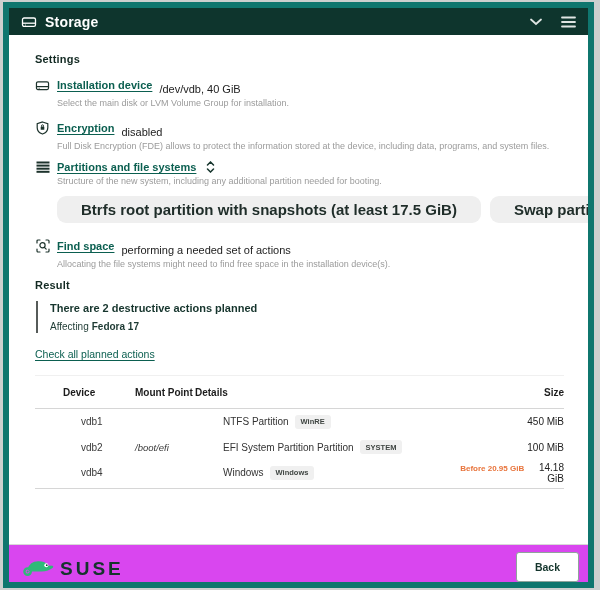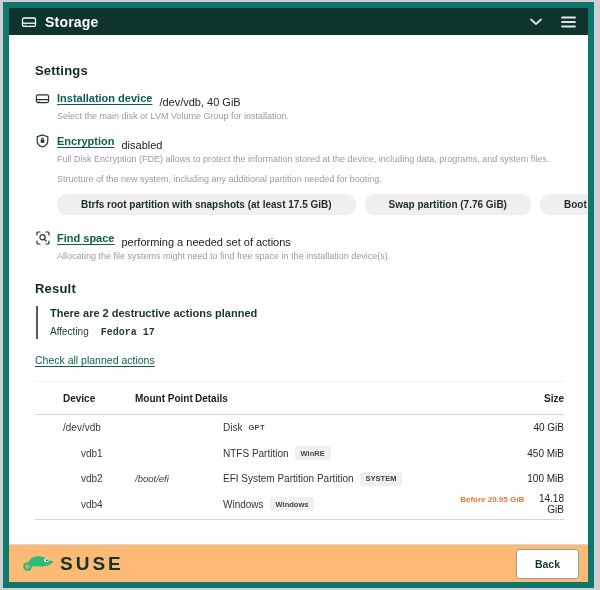--- a/index.html
+++ b/index.html
@@ -9,43 +9,43 @@
          border:6px solid #0f766e; display:flex; flex-direction:column; overflow:hidden; }
 
   
   .header { background:#0e352d; height:27px; flex:0 0 27px; display:flex; align-items:center; padding:0 12px; color:#fff; }
   .header-title { font-size:14px; font-weight:700; margin-left:8px; letter-spacing:.2px; }
   .header-right { margin-left:auto; display:flex; align-items:center; gap:18px; }
   .hicon { display:inline-flex; align-items:center; }
 
   
   .main { flex:1 1 auto; padding:8px 24px 0 26px; overflow:hidden; }
-  h2 { font-size:13px; color:#132a23; margin:20px 0 10px; letter-spacing:.2px; }
+  h2 { font-size:11px; color:#132a23; margin:10px 0 10px; letter-spacing:.2px; }
 
   .setting { margin-bottom:10px; }
   .setting-head { display:flex; align-items:center; gap:7px; font-size:11px; color:#1d1d1d; }
   .setting-link { color:#0b5f50; font-weight:700; text-decoration:underline; text-underline-offset:2px; cursor:pointer; }
   .setting-value { color:#222;margin-top:8px; }
   .setting-desc { margin:3px 0 0 22px; font-size:9px; color:#9b9b9b; }
   .sicon { display:inline-flex; width:15px; justify-content:center; }
 
   .prepare-line { margin:11px 0 13px 22px; font-size:10.5px; color:#1d2b27; display:flex; align-items:center; }
   .prepare-link { color:#0b5f50; text-decoration:underline; text-underline-offset:2px; margin-left:4px; cursor:pointer; }
   .prepare-line .chev { margin-left:6px; display:inline-flex; }
 
   .chips { display:flex; gap:9px; margin:10px 0 13px 22px; }
-  .chip { background:#efefef; color:#1f2d29; font-size:10px; font-weight:700; padding:5px 24px;
+  .chip { background:#efefef; color:#1f2d29; font-size:15px; font-weight:700; padding:5px 24px;
           border-radius:9px; white-space:nowrap; cursor:pointer; }
 
   
   .result-intro { font-size:10px; color:#8f8f8f; margin:2px 0 10px; }
   .alert { border-left:2px solid #565b59; padding:1px 0 1px 12px; margin:0 0 11px 1px; }
   .alert-title { font-size:11px; font-weight:700; color:#16352d; margin-bottom:7px; }
   .alert-affecting { font-size:10px; color:#1d3a33; }
-  .alert-affecting b { margin-left:12px;font-family:Liberation Mono, monospace; }
+  .alert-affecting b { margin-left:3px; }
   .check-link { font-size:10.5px; color:#0b5f50; text-decoration:underline; text-underline-offset:2px; cursor:pointer; }
 
   
   .table { margin-top:13px; font-size:10px; border-top:1px solid #f0f0f0; }
   .thead { display:flex; align-items:center; border-bottom:1px solid #d6d6d6; min-height:33px;
            font-weight:700; color:#1c1c1c; }
   .col-device { width:100px; }
   .col-mount  { width:88px; }
   .col-details{ flex:1; display:flex; align-items:center; gap:6px; }
   .col-size   { width:120px; text-align:right; }
@@ -55,22 +55,22 @@
   .trow { display:flex; align-items:center; min-height:25.5px; color:#333; }
   .device { padding-left:28px; color:#3a3a3a; }
   .device.indent { padding-left:46px; }
   .mount { font-style:italic; font-size:9.5px; color:#3a3a3a; }
   .badge { background:#f0f0f0; border-radius:3px; padding:2.5px 6px; font-size:7.5px; font-weight:700; color:#3f4542; }
   .tag { font-size:7.5px; font-weight:700; color:#4c4c4c; letter-spacing:.3px; }
   .size-note { font-size:8px; color:#e8743c; font-weight:600; margin-right:12px; }
   .size { color:#222; }
 
   
-  .footer { flex:0 0 38px; border-top:1px solid #d8d8d8; display:flex; align-items:center;
-            justify-content:space-between; padding:0 9px 0 13px; background:#fdba74; }
+  .footer { flex:0 0 38px; border-top:1px solid #d8d8d8; display:flex; align-items:flex-end;
+            justify-content:space-between; padding:0 9px 0 13px; background:#d946ef; }
   .brand { display:flex; align-items:center; gap:5px; }
   .brand-text { font-size:19px; font-weight:700; letter-spacing:3px; color:#14352c; }
   .back-btn { background:#fff; border:1px solid #8fa39c; border-radius:3px; padding:8px 18px;
               font-size:10.5px; font-weight:700; color:#14352c; cursor:pointer;
               font-family:"Liberation Sans", sans-serif; }
 </style>
 </head>
 <body>
 
 <div class="app">
@@ -131,20 +131,37 @@
           </svg>
         </span>
         <span class="setting-link">Encryption</span>
         <span class="setting-value">disabled</span>
       </div>
       <div class="setting-desc">Full Disk Encryption (FDE) allows to protect the information stored at the device, including data, programs, and system files.</div>
     </div>
 
     
     <div class="setting">
+      <div class="setting-head">
+        <span class="sicon">
+          <svg width="14" height="12" viewBox="0 0 14 12" stroke="#1d332c" stroke-width="2">
+            <line x1="0.5" y1="1.5" x2="13.5" y2="1.5"></line>
+              <line x1="0.5" y1="4.6" x2="13.5" y2="4.6"></line>
+            <line x1="0.5" y1="7.7" x2="13.5" y2="7.7"></line>
+              <line x1="0.5" y1="10.8" x2="13.5" y2="10.8"></line>
+          </svg>
+        </span>
+        <span class="setting-link">Partitions and file systems</span>
+        <span class="sicon">
+          <svg width="9" height="12" viewBox="0 0 9 12" fill="none" stroke="#16352d" stroke-width="1.5" stroke-linecap="round">
+            <polyline points="1.5,4 4.5,1 7.5,4"></polyline>
+              <polyline points="1.5,8 4.5,11 7.5,8"></polyline>
+          </svg>
+        </span>
+      </div>
       <div class="setting-desc">Structure of the new system, including any additional partition needed for booting.</div>
       <div class="chips">
         <span class="chip">Btrfs root partition with snapshots (at least 17.5 GiB)</span>
         <span class="chip">Swap partition (7.76 GiB)</span>
         <span class="chip">Boot partitions at installation disk</span>
       </div>
     </div>
 
     
     <div class="setting">
@@ -178,34 +195,20 @@
 
     
     <div class="table">
       <div class="thead">
         <div class="col-device">Device</div>
         <div class="col-mount">Mount Point</div>
         <div class="col-details">Details</div>
         <div class="col-size">Size</div>
       </div>
       <div class="tbody">
-  <div class="trow">
-    <div class="col-device"><span class="device">/dev/vdb</span></div>
-    <div class="col-mount"></div>
-    <div class="col-details">
-
-      <span>Disk</span>
-      <span class="tag">GPT</span>
-
-    </div>
-    <div class="col-size">
-      
-      <span class="size">40 GiB</span>
-    </div>
-  </div>
 
   <div class="trow">
     <div class="col-device"><span class="device indent">vdb1</span></div>
     <div class="col-mount"></div>
     <div class="col-details">
 
       <span>NTFS Partition</span>
 
       <span class="badge">WinRE</span>
     </div>

